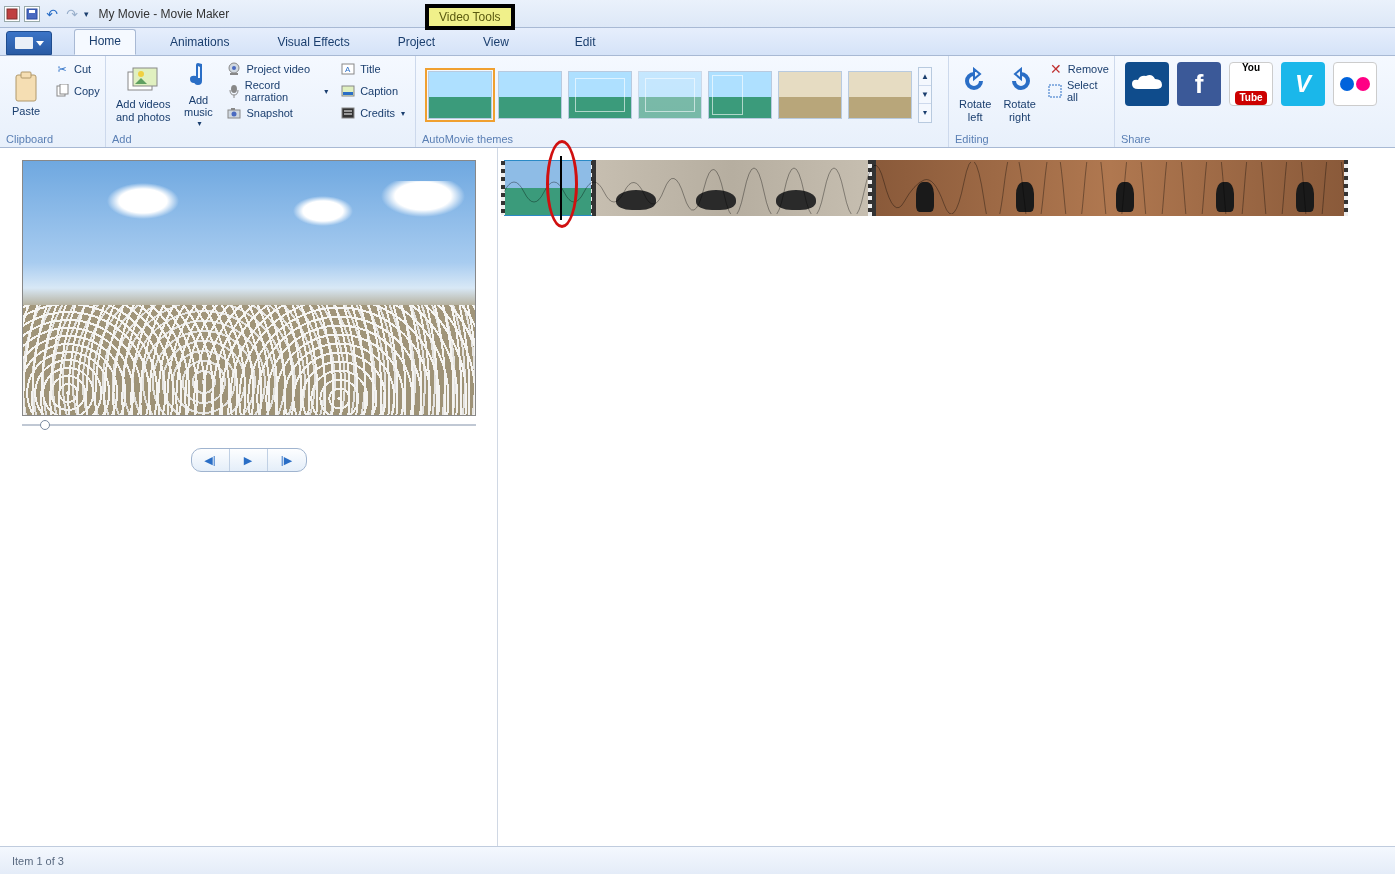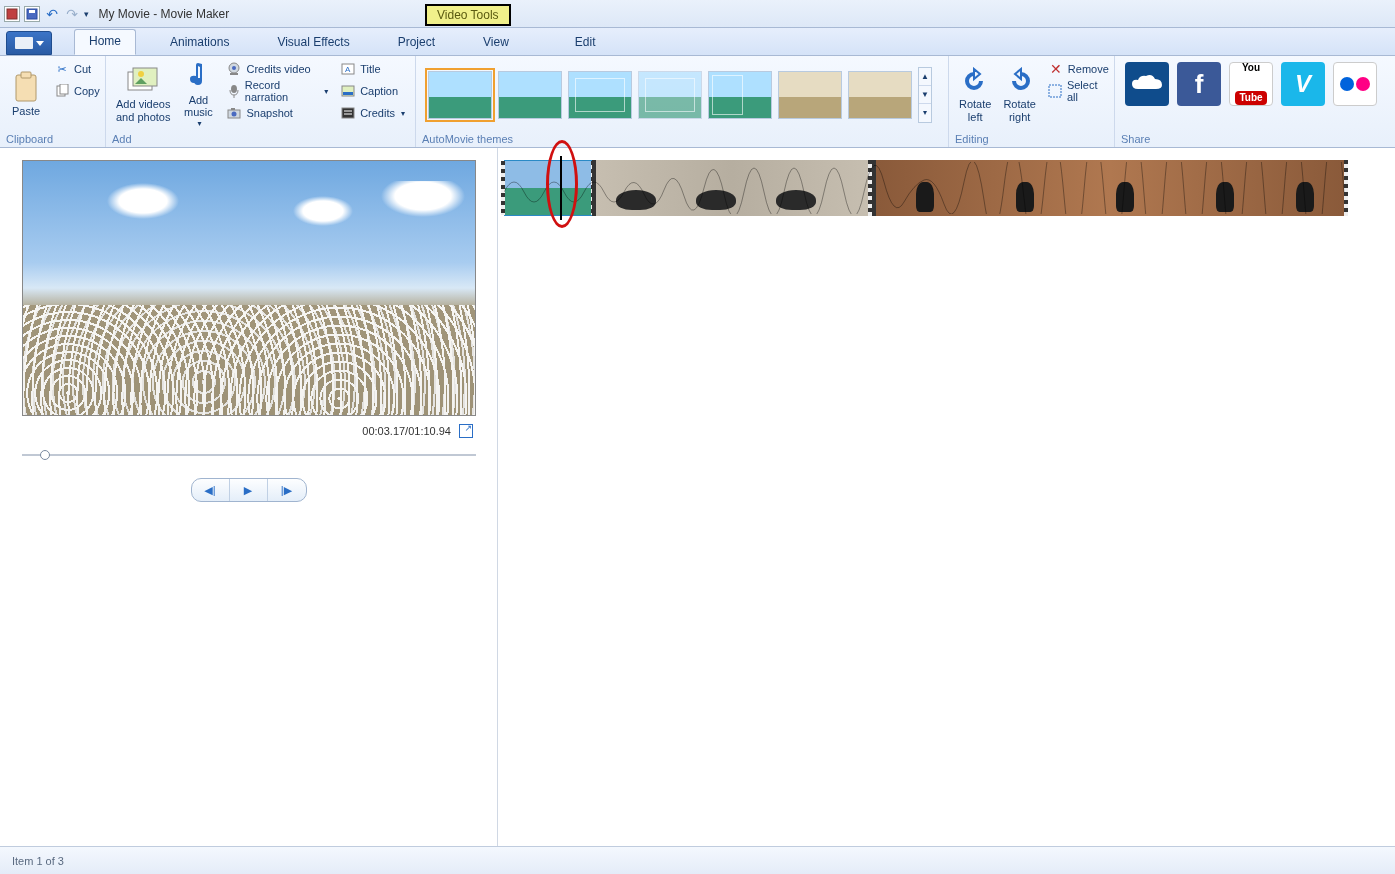--- a/index.html
+++ b/index.html
@@ -3,21 +3,21 @@
 <meta charset="utf-8">
 <style>
 * { box-sizing: border-box; margin: 0; padding: 0; font-family: "Segoe UI", Tahoma, sans-serif; }
 body { background: #fff; width: 1395px; height: 874px; overflow: hidden; position: relative; }
 
 
 .titlebar { height: 28px; background: linear-gradient(#eaf1fb, #dde8f7); display: flex; align-items: center; padding: 0 4px; border-bottom: 1px solid #a8b9d4; font-size: 12px; color: #333; }
 .titlebar .qat { display: flex; align-items: center; gap: 4px; margin-right: 10px; }
 .qat-icon { width: 16px; height: 16px; display: inline-flex; align-items: center; justify-content: center; border: 1px solid #9aa; background: #fff; font-size: 10px; color: #2a6ec6; }
 .titlebar .title { color: #333; }
-.context-tab-title { position: absolute; left: 425px; top: 4px; background: #f0f08a; border: 2px solid #000000; padding: 2px 10px; font-size: 12px; color: #5a5a10; }
+.context-tab-title { position: absolute; left: 425px; top: 4px; background: #f0f08a; border: 4px solid #000000; padding: 2px 10px; font-size: 12px; color: #5a5a10; }
 
 
 .tabs-row { height: 28px; background: linear-gradient(#e6eefc, #d5e3f8); display: flex; align-items: flex-end; border-bottom: 1px solid #a8b9d4; gap: 20px; }
 .file-tab { width: 46px; height: 24px; margin: 0 2px 0 6px; background: linear-gradient(#3b74c7, #2a5ba4); border: 1px solid #1f4c8e; border-radius: 3px 3px 0 0; display: flex; align-items: center; justify-content: center; }
 .file-tab-box { width: 18px; height: 12px; background: #fff; opacity: .9; border-radius: 1px; }
 .file-tab-arrow { width: 0; height: 0; border-left: 4px solid transparent; border-right: 4px solid transparent; border-top: 5px solid #fff; margin-left: 3px; }
 .tab { padding: 4px 14px 6px; font-size: 12px; color: #1a3e6e; cursor: pointer; }
 .tab.active { background: #f5f9ff; border: 1px solid #a8b9d4; border-bottom: 1px solid #f5f9ff; border-radius: 3px 3px 0 0; }
 .tab.context { margin-left: 18px; }
 
@@ -207,21 +207,21 @@
       </div>
       <div class="ministack">
         <div class="small-btn">
           <span class="ico16">
               <svg width="14" height="14">
                 <circle cx="7" cy="6" r="5" fill="#d0d8e0" stroke="#888"></circle>
                 <circle cx="7" cy="6" r="2" fill="#4a6ac0"></circle>
                 <rect x="3" y="11" width="8" height="2" fill="#888"></rect>
               </svg>
             </span>
-          <span>Credits video</span>
+          <span>Project video</span>
         </div>
         <div class="small-btn">
           <span class="ico16">
               <svg width="14" height="14">
                 <ellipse cx="7" cy="5" rx="3" ry="4" fill="#888"></ellipse>
                 <path d="M3 6 Q3 11 7 11 Q11 11 11 6" fill="none" stroke="#888"></path>
                 <line x1="7" y1="11" x2="7" y2="14" stroke="#888"></line>
               </svg>
             </span>
           <span>Record narration</span>
@@ -361,24 +361,20 @@
   </div>
 </div>
 
 <div class="content">
 
   <div class="preview-pane">
     <div class="preview-box">
       <div class="clouds"></div>
       <div class="ground"></div>
     </div>
-    <div class="time-row">
-      <span>00:03.17/01:10.94</span>
-      <span class="fullscreen-ico"></span>
-    </div>
     <div class="seek">
       <div class="seek-track"></div>
       <div class="seek-thumb"></div>
     </div>
     <div class="transport">
       <div class="transport-btns">
         <div class="tbtn">◀|</div>
         <div class="tbtn">▶</div>
         <div class="tbtn">|▶</div>
       </div>

